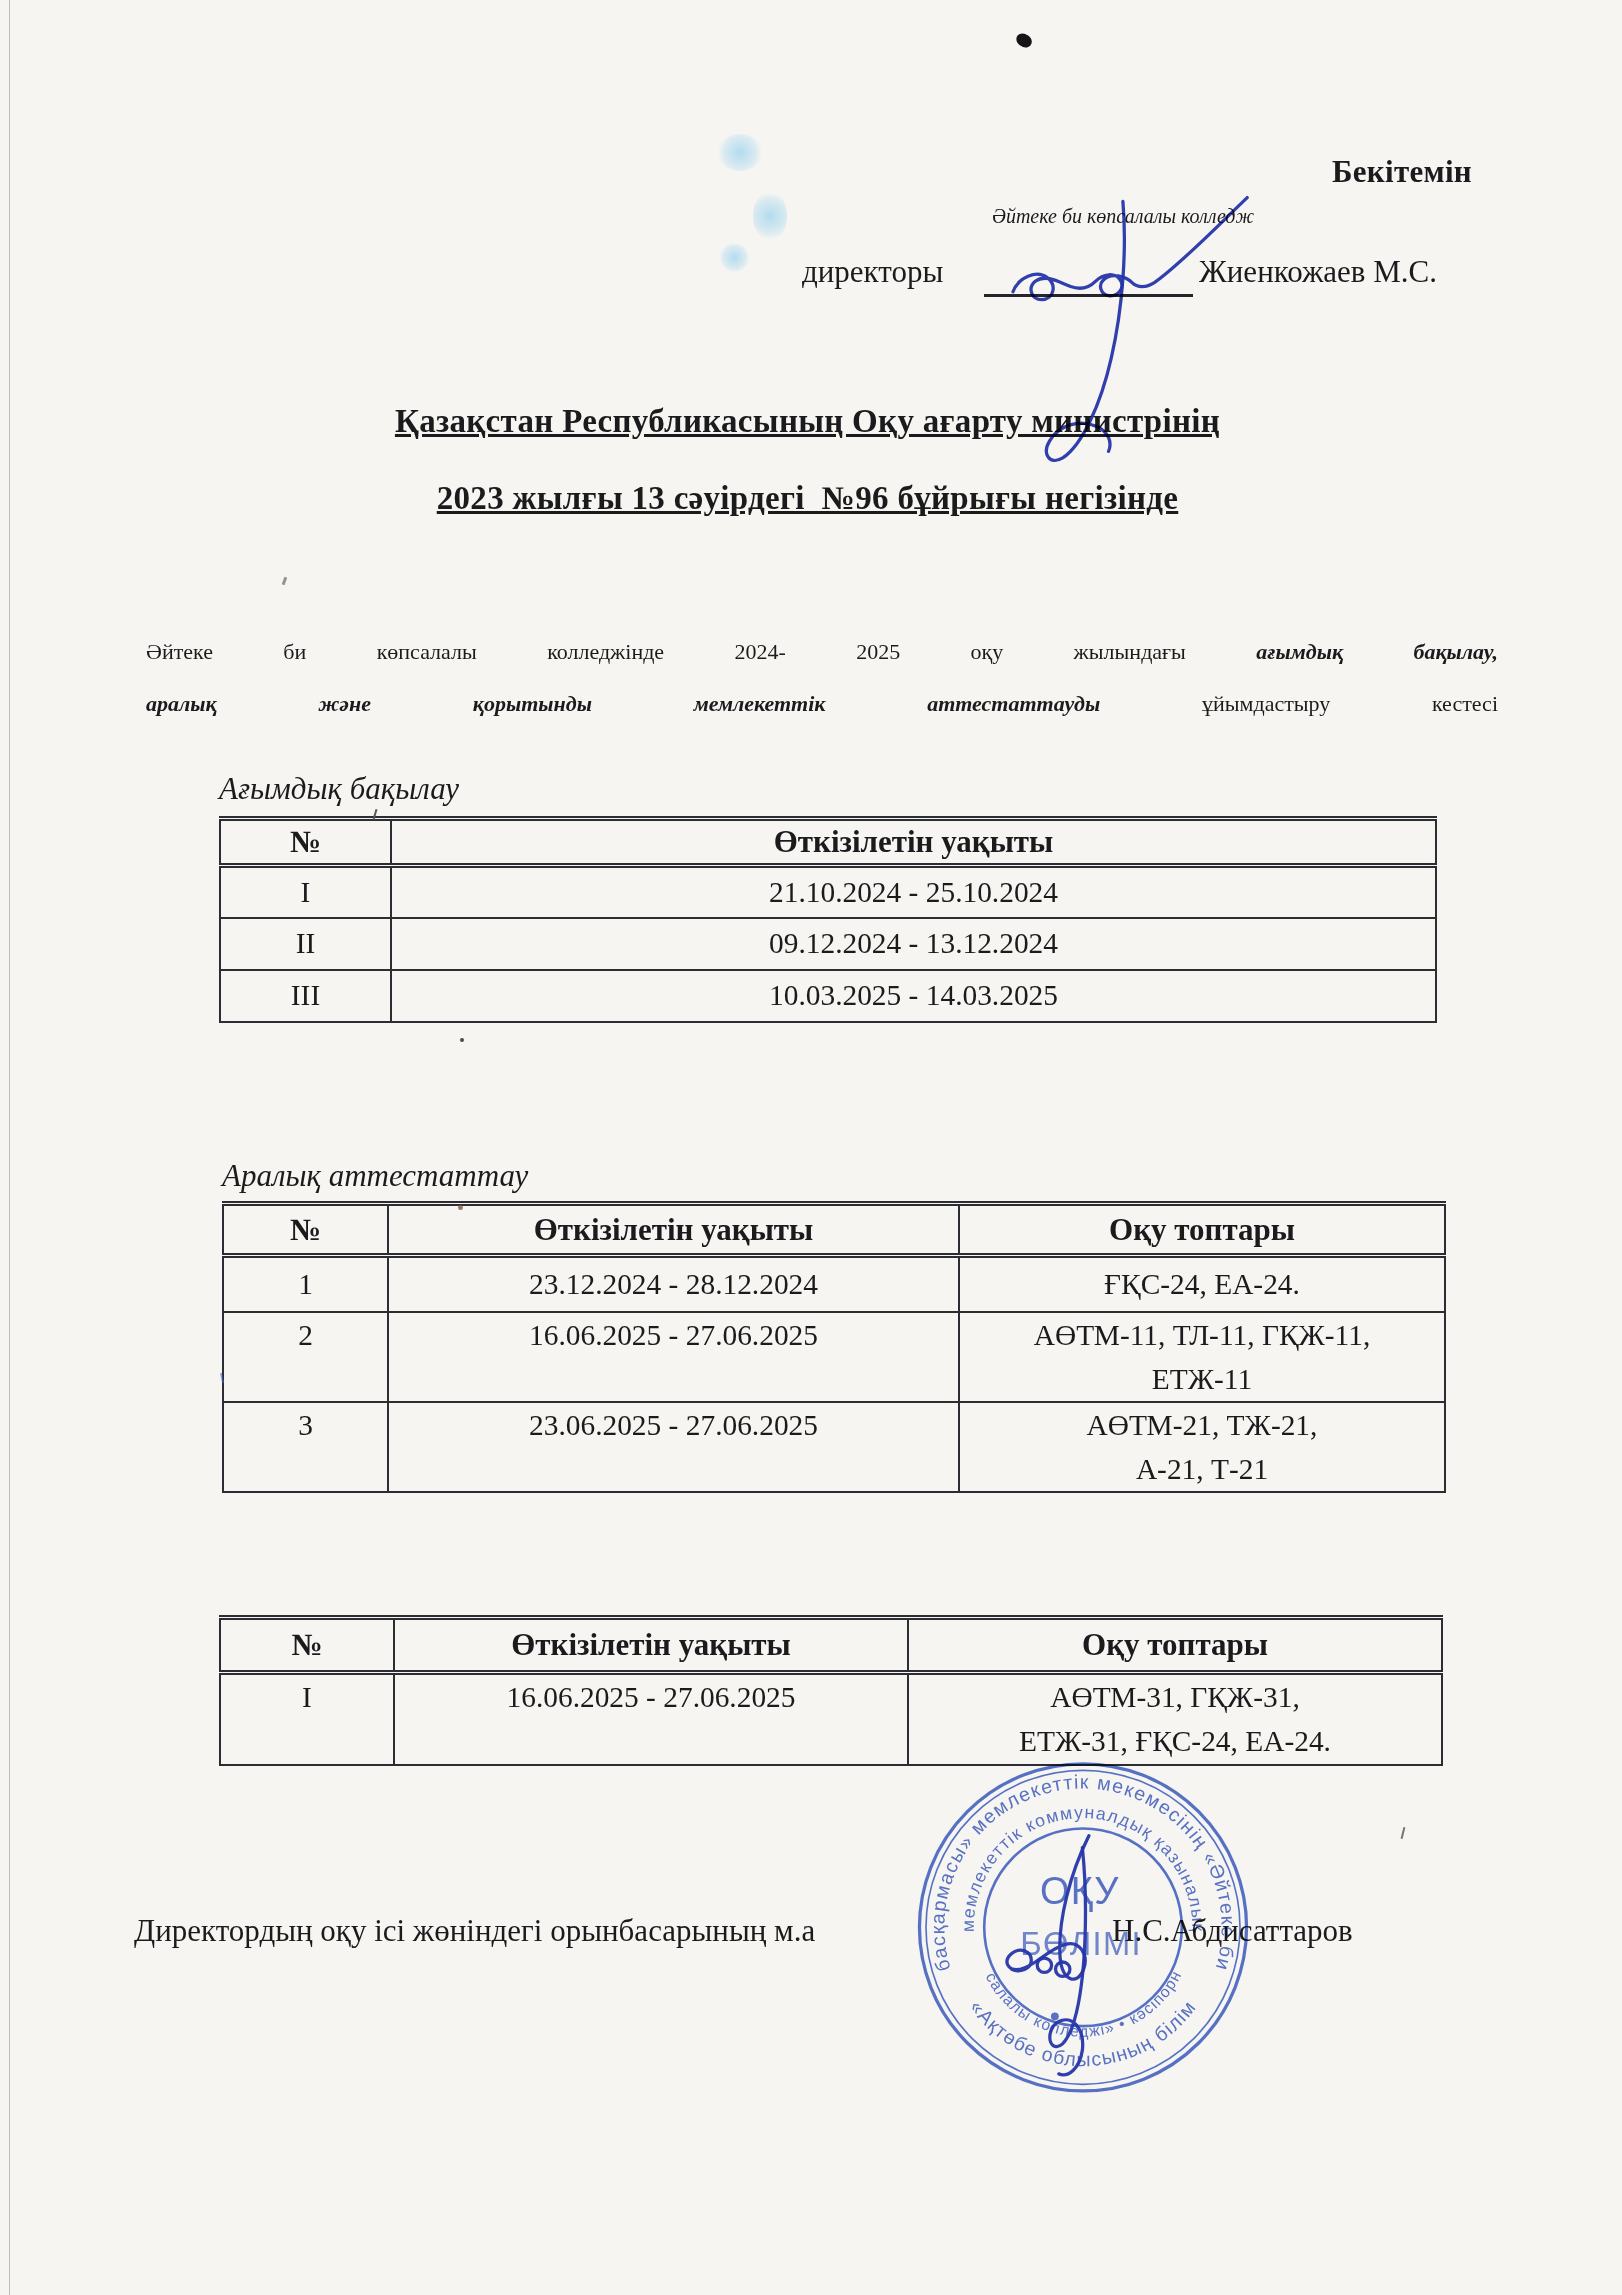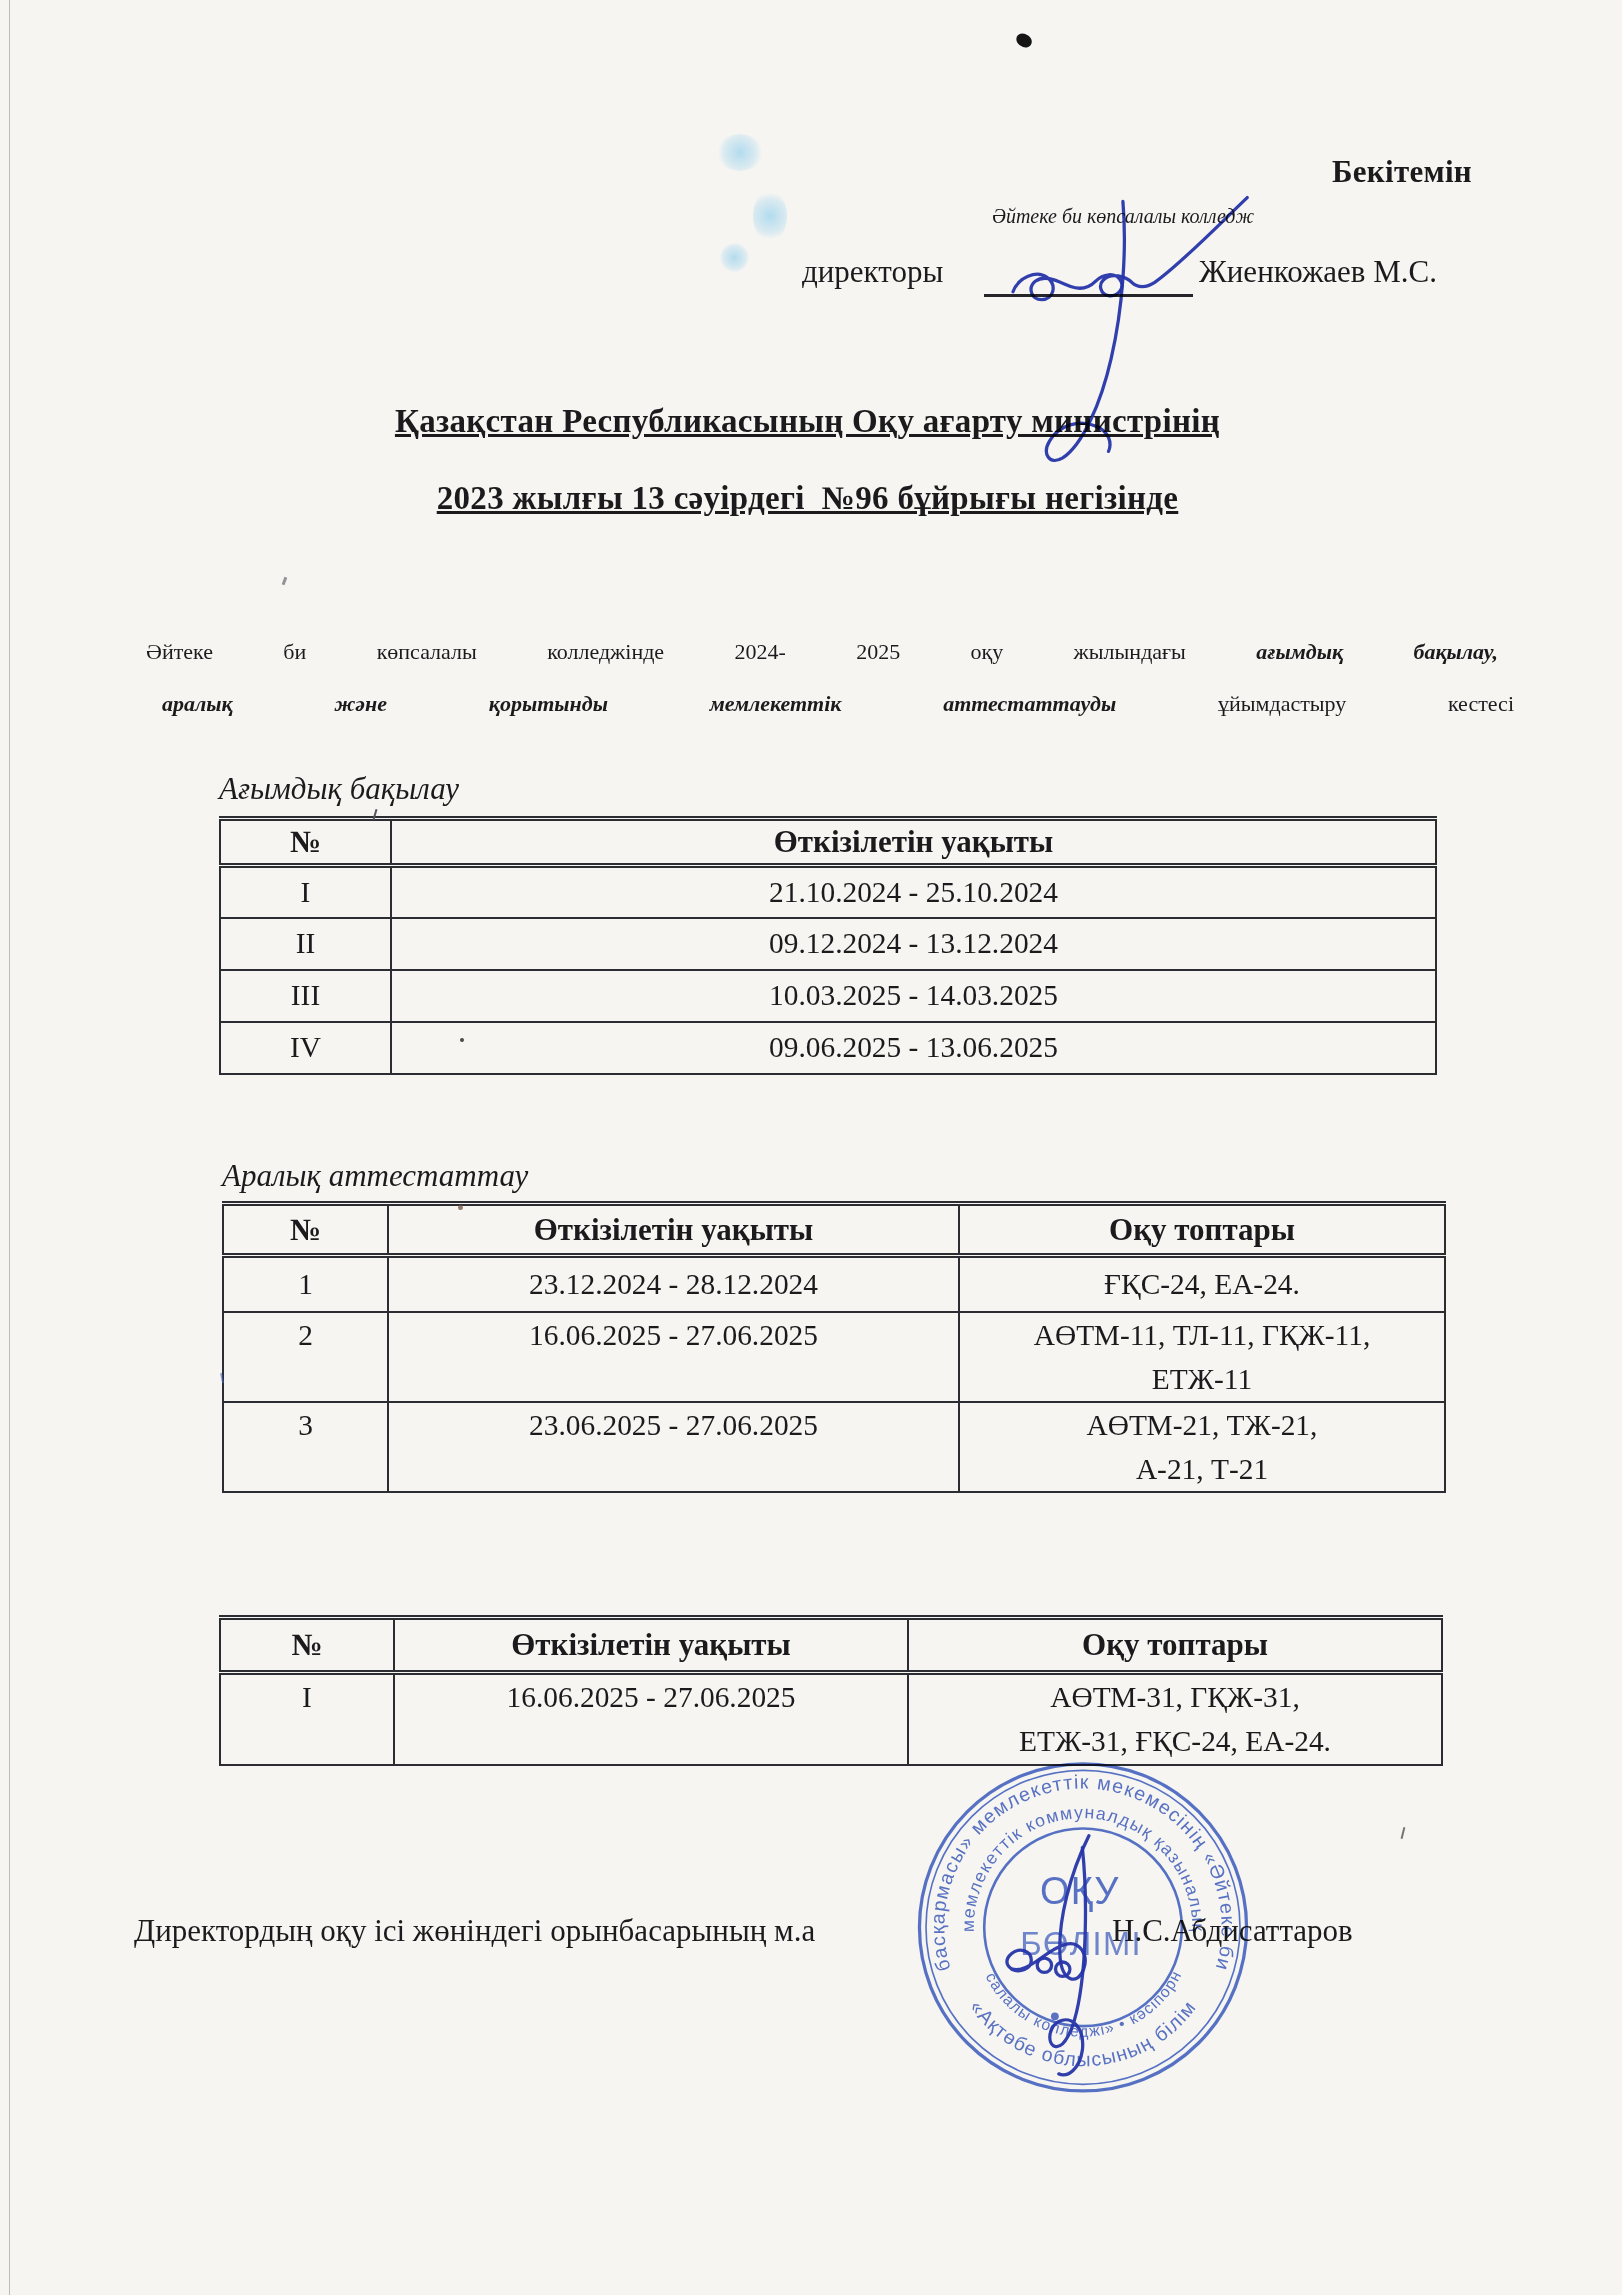--- a/index.html
+++ b/index.html
@@ -17,21 +17,21 @@
   .appr3p{left:802px;top:254px;font-size:31px;}
   .appr3n{left:1199px;top:254px;font-size:31px;}
   .sig-underline{position:absolute;left:984px;top:294px;width:209px;height:2.6px;background:#26262a;}
   
   .basis{position:absolute;left:114px;width:1387px;text-align:center;font-weight:bold;font-size:33px;letter-spacing:0.3px;white-space:pre-wrap;text-decoration:underline;}
   .basis1{top:403px;}
   .basis2{top:480px;}
   
   .intro-line{position:absolute;left:146px;width:1352px;font-size:22px;text-align:justify;text-align-last:justify;word-spacing:3.3px;}
   .intro1{top:639px;}
-  .intro2{top:691px;margin-left:16px;}
+  .intro2{top:691px;}
   .bi{font-weight:bold;font-style:italic;}
   
   .tbl-title{position:absolute;font-style:italic;font-size:31px;white-space:pre-wrap;}
   .tt1{left:219px;width:1126px;top:771px;}
   .tt2{left:222px;width:1201px;top:1158px;}
   .tt3{left:219px;width:1112px;top:1570px;}
   
   table.sched{position:absolute;border-collapse:collapse;table-layout:fixed;
     border:2.6px solid #2c2c33;border-top:5.9px double #2c2c33;background:transparent;}
   table.sched th,table.sched td{border:2px solid #2c2c33;text-align:center;padding:0 3.9px;}
@@ -101,24 +101,20 @@
         <td>21.10.2024 - 25.10.2024</td>
       </tr>
       <tr>
         <td>II</td>
         <td>09.12.2024 - 13.12.2024</td>
       </tr>
       <tr>
         <td>III</td>
         <td>10.03.2025 - 14.03.2025</td>
       </tr>
-      <tr>
-        <td>IV</td>
-        <td>09.06.2025 - 13.06.2025</td>
-      </tr>
     </tbody>
   </table>
 
   <div class="tbl-title tt2">Аралық аттестаттау</div>
   <table class="sched tbl2">
     <colgroup>
         <col style="width:165px">
         <col style="width:571px">
         <col>
       </colgroup>

